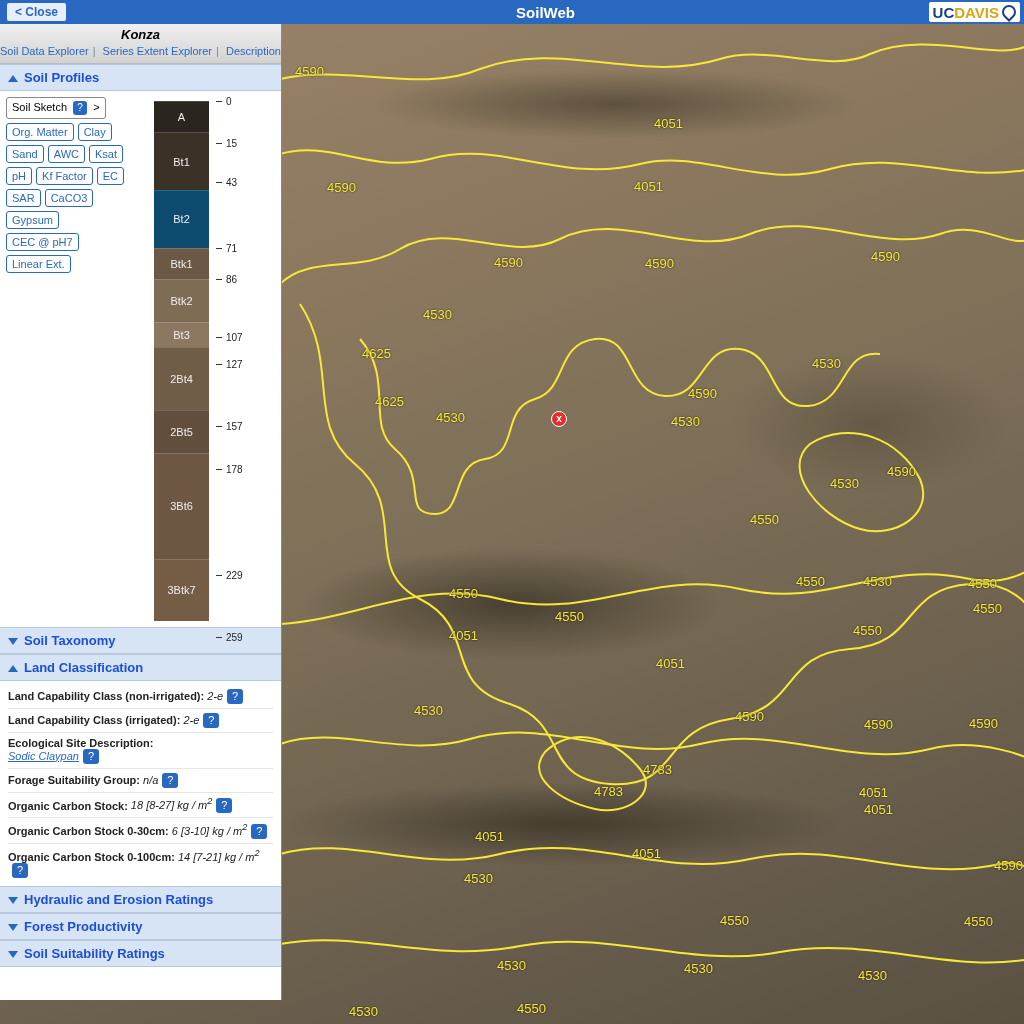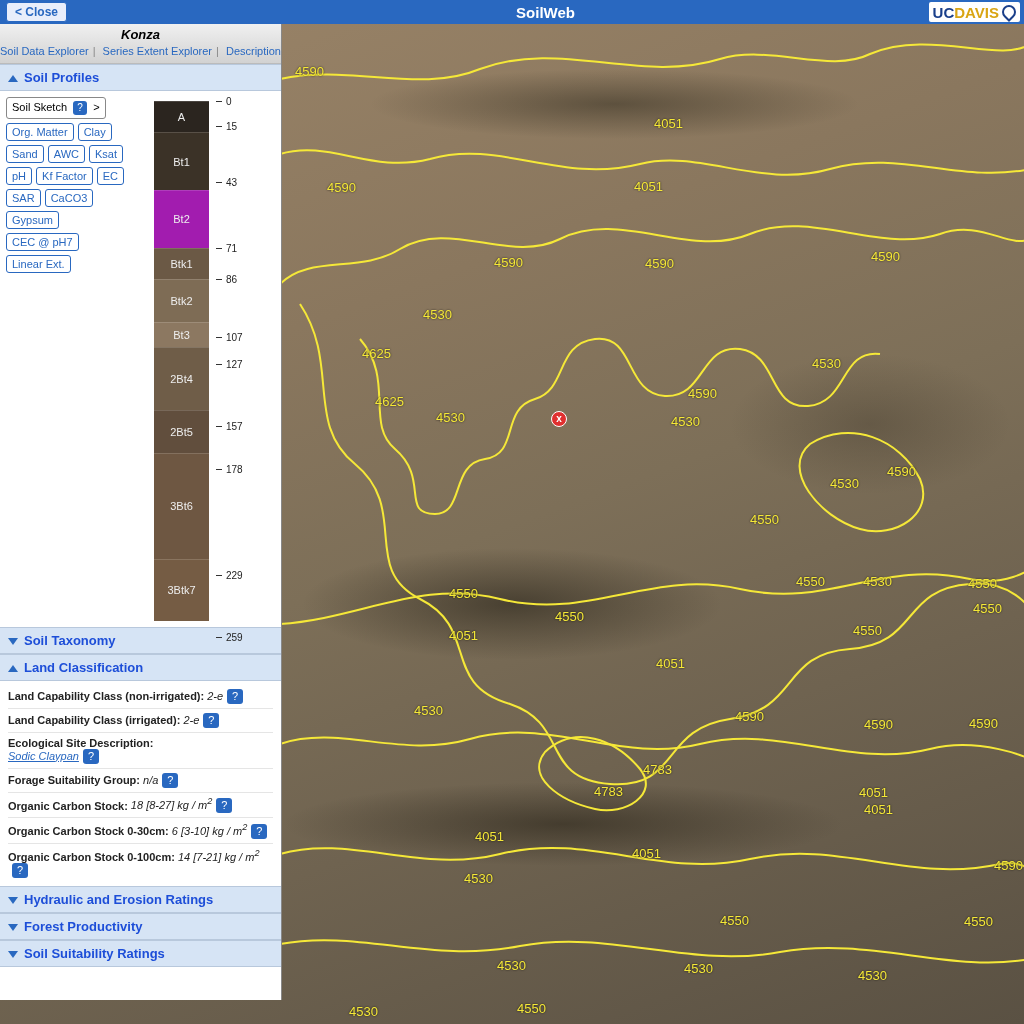--- a/index.html
+++ b/index.html
@@ -137,34 +137,34 @@
  <div class="sect open"><span class="tri"></span><span>Soil Profiles</span></div>
  <div class="profile-body">
   <div class="chips">
    <span class="chip sk"><span>Soil Sketch</span> <span class="q">?</span>&nbsp;&nbsp;<span>&gt;</span></span>
    <div id="chip-list" style="display:contents"><span class="chip">Org. Matter</span><span class="chip">Clay</span><span class="chip">Sand</span><span class="chip">AWC</span><span class="chip">Ksat</span><span class="chip">pH</span><span class="chip">Kf Factor</span><span class="chip">EC</span><span class="chip">SAR</span><span class="chip">CaCO3</span><span class="chip">Gypsum</span><span class="chip">CEC @ pH7</span><span class="chip">Linear Ext.</span></div>
   </div>
   <div style="position:relative">
    <div class="column" id="profile-col">
           <div class="horizon" style="height: 31.05px; background: rgb(43, 37, 31);">A</div>
           <div class="horizon" style="height: 57.96px; background: rgb(59, 50, 39);">Bt1</div>
-          <div class="horizon" style="height: 57.96px; background: #a21caf;">Bt2</div>
+          <div class="horizon" style="height: 57.96px; background: #0c4a6e;">Bt2</div>
           <div class="horizon" style="height: 31.05px; background: rgb(107, 89, 69);">Btk1</div>
           <div class="horizon" style="height: 43.47px; background: rgb(126, 108, 85);">Btk2</div>
           <div class="horizon" style="height: 25px; background: rgb(140, 120, 97);">Bt3</div>
           <div class="horizon" style="height: 62.1px; background: rgb(111, 93, 72);">2Bt4</div>
           <div class="horizon" style="height: 43.47px; background: rgb(97, 78, 61);">2Bt5</div>
           <div class="horizon" style="height: 105.57px; background: rgb(110, 87, 66);">3Bt6</div>
           <div class="horizon" style="height: 62.1px; background: rgb(117, 92, 68);">3Btk7</div>
         </div>
    <div class="ticks" id="ticks" style="margin-left:28px;margin-top:4px">
           <div class="tick" style="top: 0px;">
             <span>0</span>
           </div>
-          <div class="tick" style="top: 25px;">
+          <div class="tick" style="top: 42px;">
             <span>15</span>
           </div>
           <div class="tick" style="top: 81px;">
             <span>43</span>
           </div>
           <div class="tick" style="top: 146.97px;">
             <span>71</span>
           </div>
           <div class="tick" style="top: 178.02px;">
             <span>86</span>

